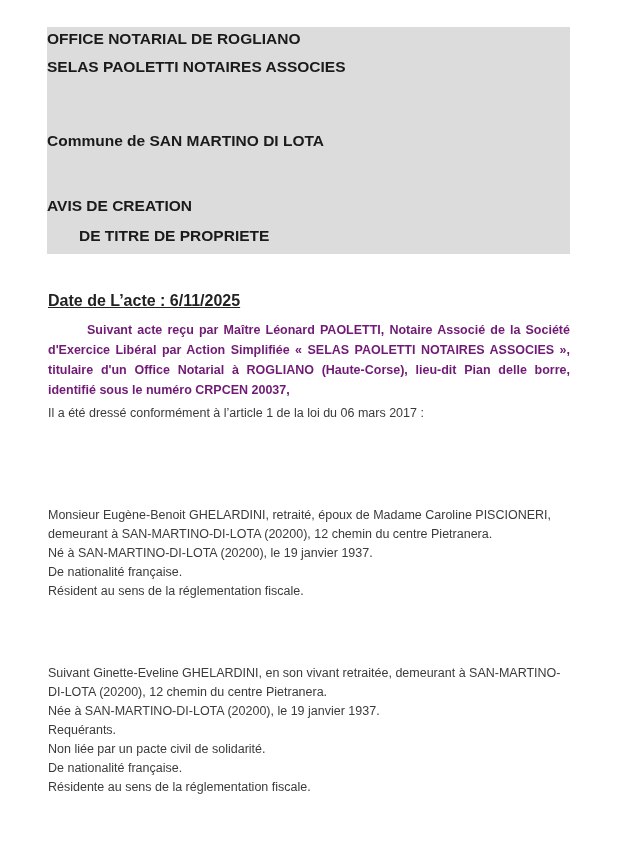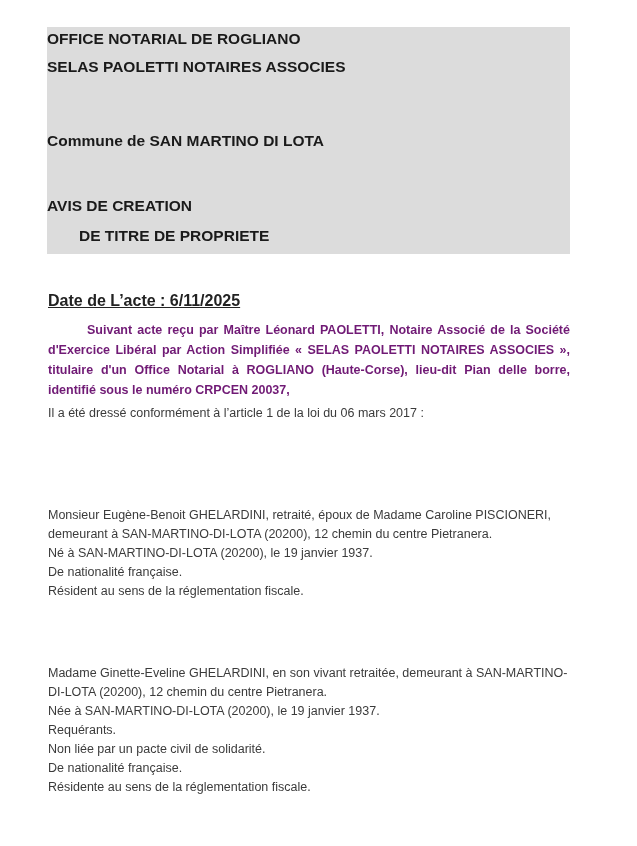--- a/index.html
+++ b/index.html
@@ -113,21 +113,21 @@
 
 
   <div class="req req1">
     <div><span>Monsieur Eugène-Benoit </span><span class="b">GHELARDINI</span><span>, retraité, époux de Madame Caroline </span><span class="b">PISCIONERI</span><span>, demeurant à SAN-MARTINO-DI-LOTA (20200), 12 chemin du centre Pietranera.</span></div>
     <div>Né à SAN-MARTINO-DI-LOTA (20200), le 19 janvier 1937.</div>
     <div>De nationalité française.</div>
     <div>Résident au sens de la réglementation fiscale.</div>
   </div>
 
   <div class="req req2">
-    <div><span>Madame Ginette-Eveline </span><span class="b">GHELARDINI</span><span>, en son vivant retraitée, demeurant à SAN-MARTINO-DI-LOTA (20200), 12 chemin du centre Pietranera.</span></div>
+    <div><span>Suivant Ginette-Eveline </span><span class="b">GHELARDINI</span><span>, en son vivant retraitée, demeurant à SAN-MARTINO-DI-LOTA (20200), 12 chemin du centre Pietranera.</span></div>
     <div>Née à SAN-MARTINO-DI-LOTA (20200), le 19 janvier 1937.</div>
     <div>Requérants.</div>
     <div>Non liée par un pacte civil de solidarité.</div>
     <div>De nationalité française.</div>
     <div>Résidente au sens de la réglementation fiscale.</div>
   </div>
 
 </div>
 
 </body></html>

